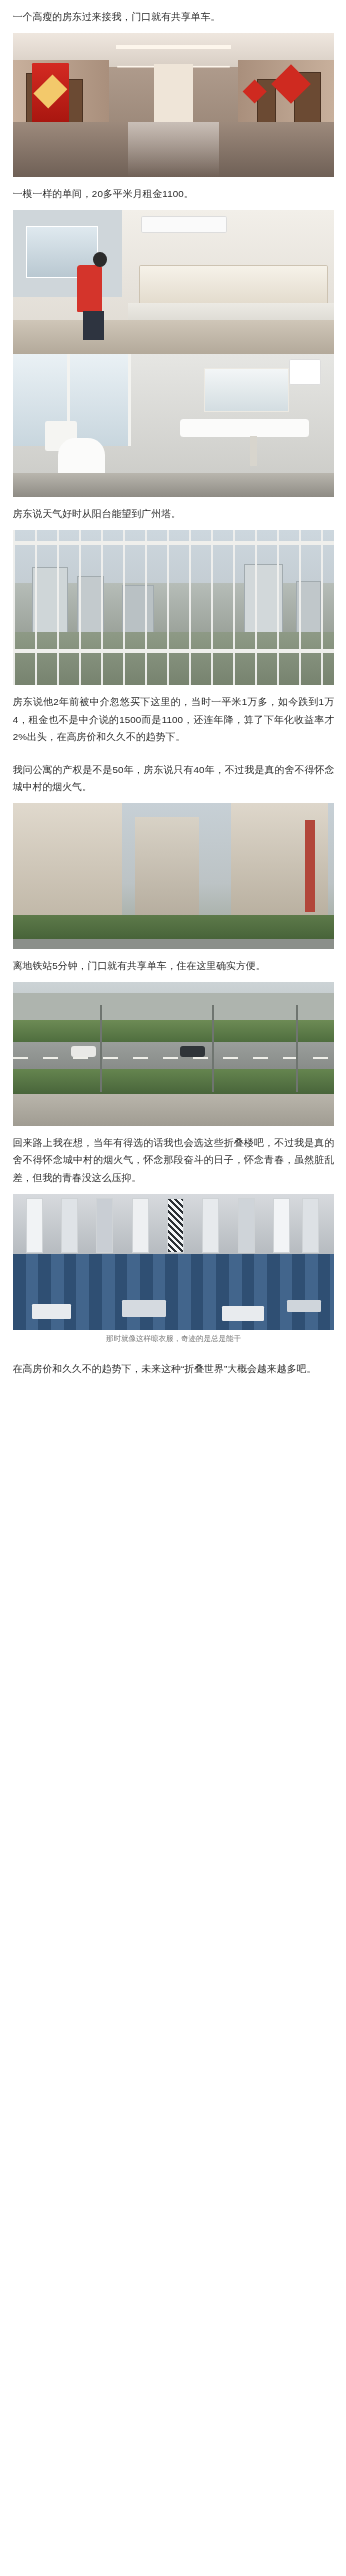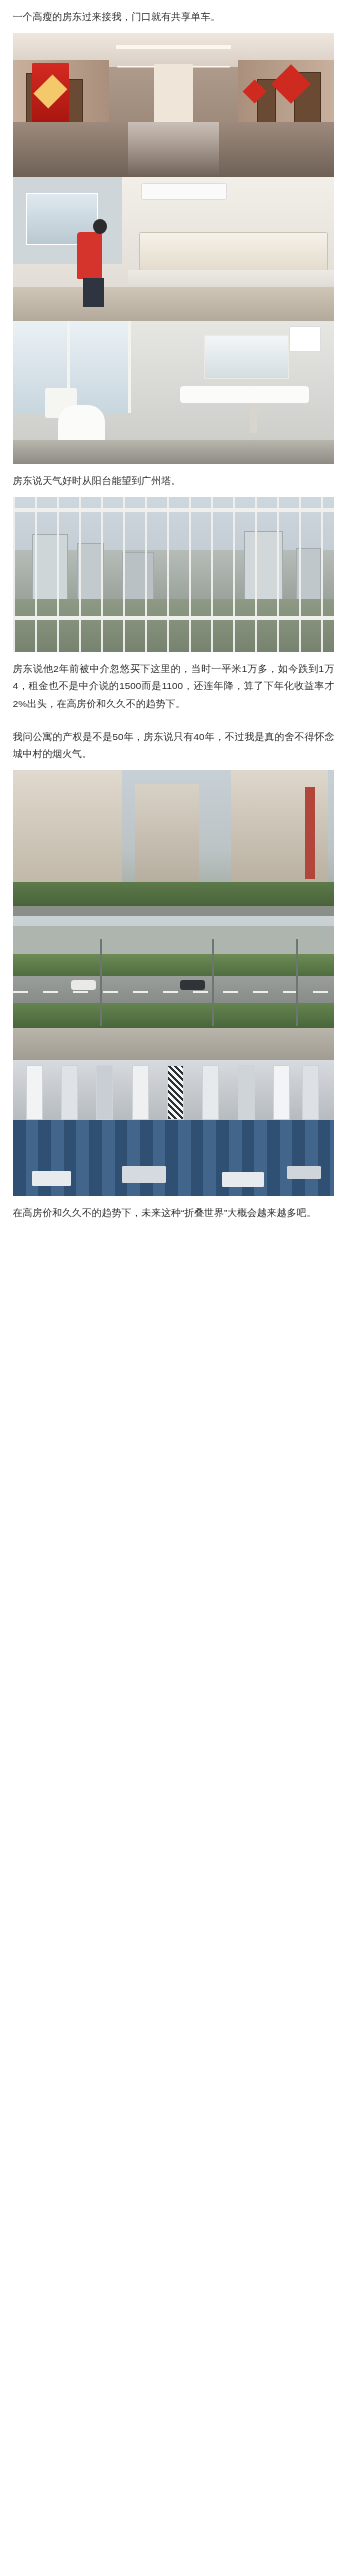--- a/index.html
+++ b/index.html
@@ -324,20 +324,21 @@
       <div class="door d3"></div>
       <div class="door d4"></div>
       <div class="banner"></div>
       <div class="fu"></div>
       <div class="fu2"></div>
       <div class="floor"></div>
       <div class="floor-shine"></div>
     </div>
   </figure>
 
+  <p class="para">一模一样的单间，20多平米月租金1100。</p>
 
   <figure class="figure">
     <div class="photo ph-room">
       <div class="bg"></div>
       <div class="winwall"></div>
       <div class="win"></div>
       <div class="ac"></div>
       <div class="bedhead"></div>
       <div class="bed"></div>
       <div class="floor"></div>
@@ -389,56 +390,59 @@
       <div class="sky"></div>
       <div class="blockL"></div>
       <div class="blockM"></div>
       <div class="blockR"></div>
       <div class="red"></div>
       <div class="trees"></div>
       <div class="road"></div>
     </div>
   </figure>
 
+  <p class="para">离地铁站5分钟，门口就有共享单车，住在这里确实方便。</p>
 
   <figure class="figure">
     <div class="photo ph-street">
       <div class="sky"></div>
       <div class="bldg"></div>
       <div class="hedge1"></div>
       <div class="road"></div>
       <div class="lane"></div>
       <div class="car car1"></div>
       <div class="car car2"></div>
       <div class="hedge2"></div>
       <div class="walk"></div>
       <div class="pole p1"></div>
       <div class="pole p2"></div>
       <div class="pole p3"></div>
     </div>
   </figure>
 
+  <p class="para">回来路上我在想，当年有得选的话我也会选这些折叠楼吧，不过我是真的舍不得怀念城中村的烟火气，怀念那段奋斗的日子，怀念青春，虽然脏乱差，但我的青春没这么压抑。</p>
 
   <figure class="figure">
     <div class="photo ph-cloth">
       <div class="bg"></div>
       <div class="rack"></div>
       <div class="hang h1"></div>
       <div class="hang h2"></div>
       <div class="hang h3"></div>
       <div class="hang h4"></div>
       <div class="hang h5"></div>
       <div class="hang h6"></div>
       <div class="hang h7"></div>
       <div class="hang h8"></div>
       <div class="hang h9"></div>
       <div class="table"></div>
       <div class="stack s1"></div>
       <div class="stack s2"></div>
       <div class="stack s3"></div>
       <div class="stack s4"></div>
     </div>
+    <figcaption class="caption">那时就像这样晾衣服，奇迹的是总是能干</figcaption>
   </figure>
 
   <p class="para">在高房价和久久不的趋势下，未来这种“折叠世界”大概会越来越多吧。</p>
 
 </div>
 
 
 </body></html>

